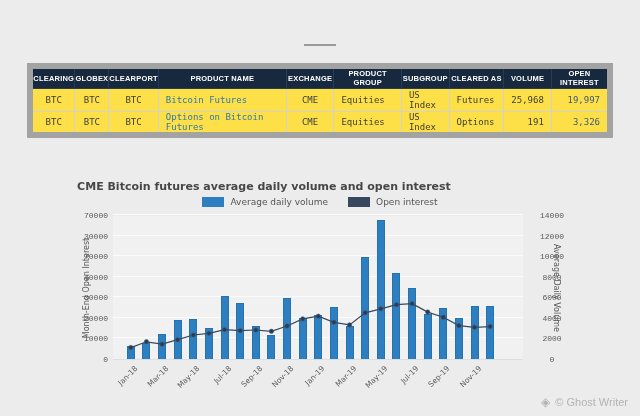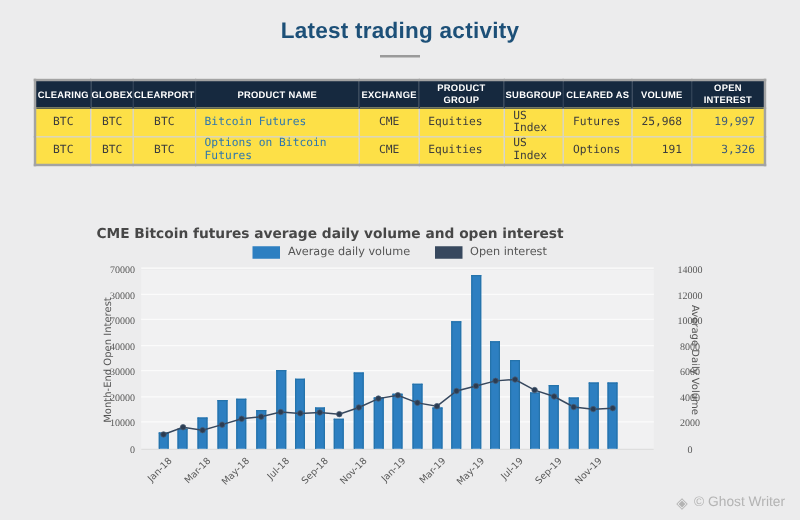--- a/index.html
+++ b/index.html
@@ -9,21 +9,21 @@
   *{box-sizing:border-box; margin:0; padding:0;}
   html,body{width:640px; height:416px; overflow:hidden;}
   body{background:var(--bg); font-family:"Liberation Sans", sans-serif;}
   #app{position:relative; width:640px; height:416px;}
 
   .page-title{position:absolute; top:14px; left:0; width:640px; text-align:center;
     font-size:18px; font-weight:bold; color:var(--title); letter-spacing:0.2px;}
   .title-divider{position:absolute; top:44px; left:304px; width:32px; height:2px; background:#9a9a9a;}
 
   table.trading{position:absolute; top:63px; left:27px; width:586px; border-collapse:collapse;
-    background:#fff; border:2px solid #a3a3a3;}
+    background:#fff; border:6px solid #a3a3a3;}
   table.trading th{background:var(--header-bg); color:#fff; font-size:7.5px; font-weight:bold;
     height:22px; text-align:center; border:1px solid #2a3c52; letter-spacing:0.2px;}
   table.trading td{font-family:"DejaVu Sans Mono", monospace; font-size:9px; color:#3c3c3c;
     height:23px; border:1px solid #d2d2d2; padding:0 7px; text-align:center; background:#fde047;}
   table.trading td.col-3{text-align:left; color:var(--link); cursor:pointer;}
   table.trading td.col-5, table.trading td.col-6, table.trading td.col-7{text-align:left;}
   table.trading td.col-8{text-align:right;}
   table.trading td.col-9{text-align:right; color:#3d5a78;}
 
   .trade-date{position:absolute; top:139px; left:27px; font-size:8.5px; color:#4a4a4a;}
@@ -40,39 +40,38 @@
   .plot{position:absolute; left:113px; top:40px; width:410px; height:144px;
     background:var(--plot-bg); border-bottom:1px solid #dedede;}
   .gridline{position:absolute; left:0; width:410px; height:1px; background:#fbfbfb;}
   .bars{position:absolute; left:0; bottom:0; width:410px; height:144px;
     display:flex; align-items:flex-end; padding:0 25px 0 10px;}
   .bar-slot{flex:1; display:flex; justify-content:center; align-items:flex-end; height:100%;}
   .bar{width:8px; background:var(--bar); border:1px solid var(--bar-edge); border-bottom:none;}
   svg.line-layer{position:absolute; left:0; top:0; width:410px; height:144px; overflow:visible;}
 
   .ytick{position:absolute; height:10px; line-height:10px;
-    font-family:Liberation Serif, serif; font-size:8px; color:#5a5a5a;}
+    font-family:Liberation Mono, monospace; font-size:8px; color:#5a5a5a;}
   .ytick.left{left:70px; width:38px; text-align:right;}
   .ytick.right{left:505px; width:40px; text-align:center;margin-left:27px;}
   .xtick{position:absolute; width:38px; text-align:right; transform:rotate(-45deg);
     transform-origin:100% 0; font-family:"DejaVu Sans", sans-serif; font-size:7.5px; color:#5a5a5a;}
   .axis-title{position:absolute; white-space:nowrap; font-family:"DejaVu Sans", sans-serif;
     font-size:8px; color:#555;}
   .axis-title.left{left:86px; top:112px; transform:translate(-50%,-50%) rotate(-90deg);}
   .axis-title.right{left:556px; top:112px; transform:translate(-50%,-50%) rotate(90deg);}
 
   .watermark{position:absolute; right:12px; bottom:7px; display:flex; align-items:center; gap:5px;
     color:#b3b3b3; font-size:11px;}
   .watermark .wm-icon{font-size:12px;}
 </style>
 </head>
 <body>
 
 <div id="app">
-  <div class="page-title">Latest trading activity</div>
   <div class="title-divider"></div>
 
   <table class="trading">
     <colgroup>
       <col style="width:45px">
         <col style="width:34px">
         <col style="width:49px">
         <col style="width:140px">
       <col style="width:48px">
         <col style="width:69px">

